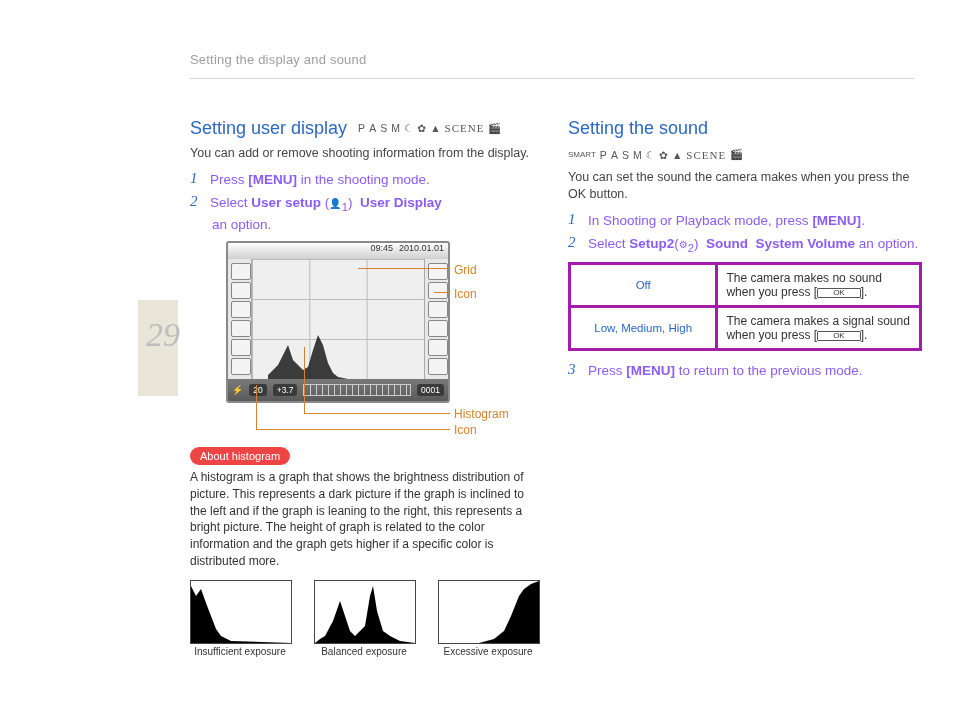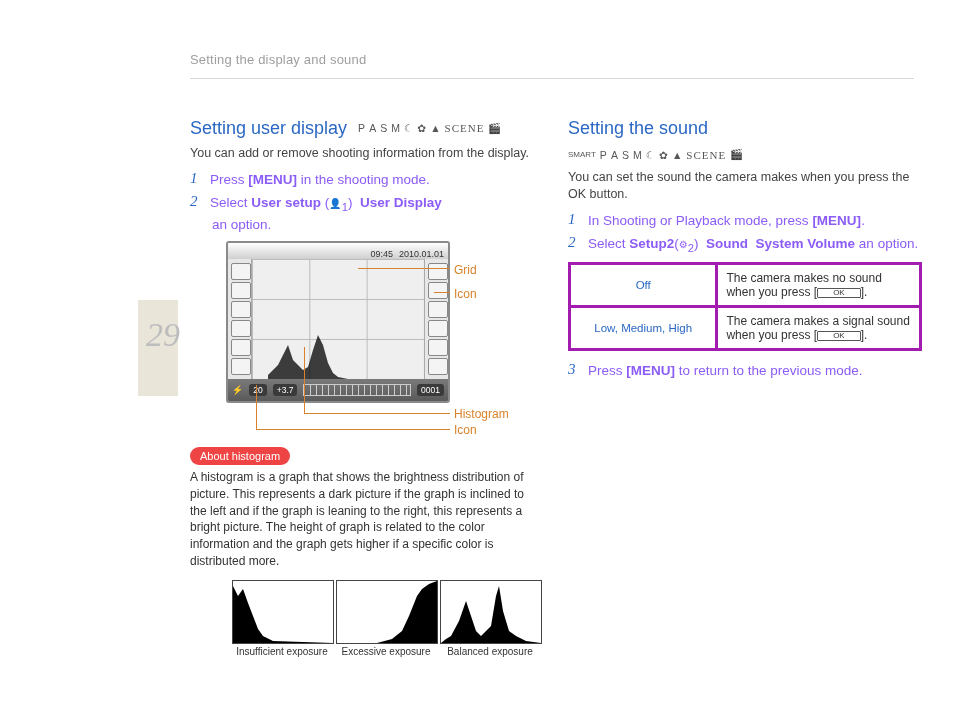--- a/index.html
+++ b/index.html
@@ -120,21 +120,21 @@
     border:2px solid #8a8a8a;
     background:#d9d9d9;
     position:relative;
     border-radius:3px;
     overflow:hidden;
   }
   .lcd .top{
     position:absolute;
     top:0;left:0;right:0;height:16px;
     background:linear-gradient(#fefefe,#cfcfcf);
-    display:flex;justify-content:flex-end;align-items:flex-end;
+    display:flex;justify-content:flex-end;align-items:flex-start;
     font-size:9px;color:#333;gap:6px;padding:0 4px;
   }
   .lcd .leftbar,.lcd .rightbar{
     position:absolute;top:16px;bottom:22px;width:24px;
     background:#e7e7e7;
     display:flex;flex-direction:column;justify-content:space-between;
     padding:4px 3px;box-sizing:border-box;
   }
   .lcd .leftbar{left:0;border-right:1px solid #aaa;}
   .lcd .rightbar{right:0;border-left:1px solid #aaa;}
@@ -170,21 +170,21 @@
   .callout{
     position:absolute;
     font-size:12px;color:#d9822b;
     white-space:nowrap;
   }
   .callout .line{position:absolute;border-top:1px solid #d9822b;}
   .callout .vline{position:absolute;border-left:1px solid #d9822b;}
 
   
   .hist-trio{
-    display:flex;gap:4px;margin-top:10px;justify-content:flex-end;
+    display:flex;gap:24px;margin-top:10px;
   }
   .hist-box{
     width:100px;
   }
   .hist-box .frame{
     width:100px;height:62px;border:1px solid #444;position:relative;overflow:hidden;background:#fff;
   }
   .hist-box .frame svg{width:100%;height:100%;display:block;}
   .hist-box .cap{
     font-size:10px;text-align:center;margin-top:2px;color:#333;
@@ -330,32 +330,32 @@
         <div class="frame">
           <svg viewBox="0 0 100 62" preserveAspectRatio="none">
             <path d="M0,62 L0,5 5,15 10,8 15,22 20,35 25,48 30,55 40,60 100,62 Z" fill="#000"></path>
           </svg>
         </div>
         <div class="cap">Insufficient exposure</div>
       </div>
       <div class="hist-box">
         <div class="frame">
           <svg viewBox="0 0 100 62" preserveAspectRatio="none">
-            <path d="M0,62 L40,62 55,58 65,50 72,35 80,15 85,8 92,3 100,0 100,62 Z" fill="#000"></path>
+            <path d="M0,62 L5,58 10,55 18,40 25,20 30,35 35,50 40,55 50,45 55,15 58,5 62,30 68,50 75,55 85,60 100,62 Z" fill="#000"></path>
           </svg>
         </div>
-        <div class="cap">Excessive exposure</div>
+        <div class="cap">Balanced exposure</div>
       </div>
       <div class="hist-box">
         <div class="frame">
           <svg viewBox="0 0 100 62" preserveAspectRatio="none">
-            <path d="M0,62 L5,58 10,55 18,40 25,20 30,35 35,50 40,55 50,45 55,15 58,5 62,30 68,50 75,55 85,60 100,62 Z" fill="#000"></path>
+            <path d="M0,62 L40,62 55,58 65,50 72,35 80,15 85,8 92,3 100,0 100,62 Z" fill="#000"></path>
           </svg>
         </div>
-        <div class="cap">Balanced exposure</div>
+        <div class="cap">Excessive exposure</div>
       </div>
     </div>
 
   </div>
 
   <div class="col col-right">
 
     <h2 class="section">Setting the sound</h2>
     <div class="modes" style="margin:0 0 6px 0;">
       <span class="mode-icon" style="font-size:8px">SMART</span>

